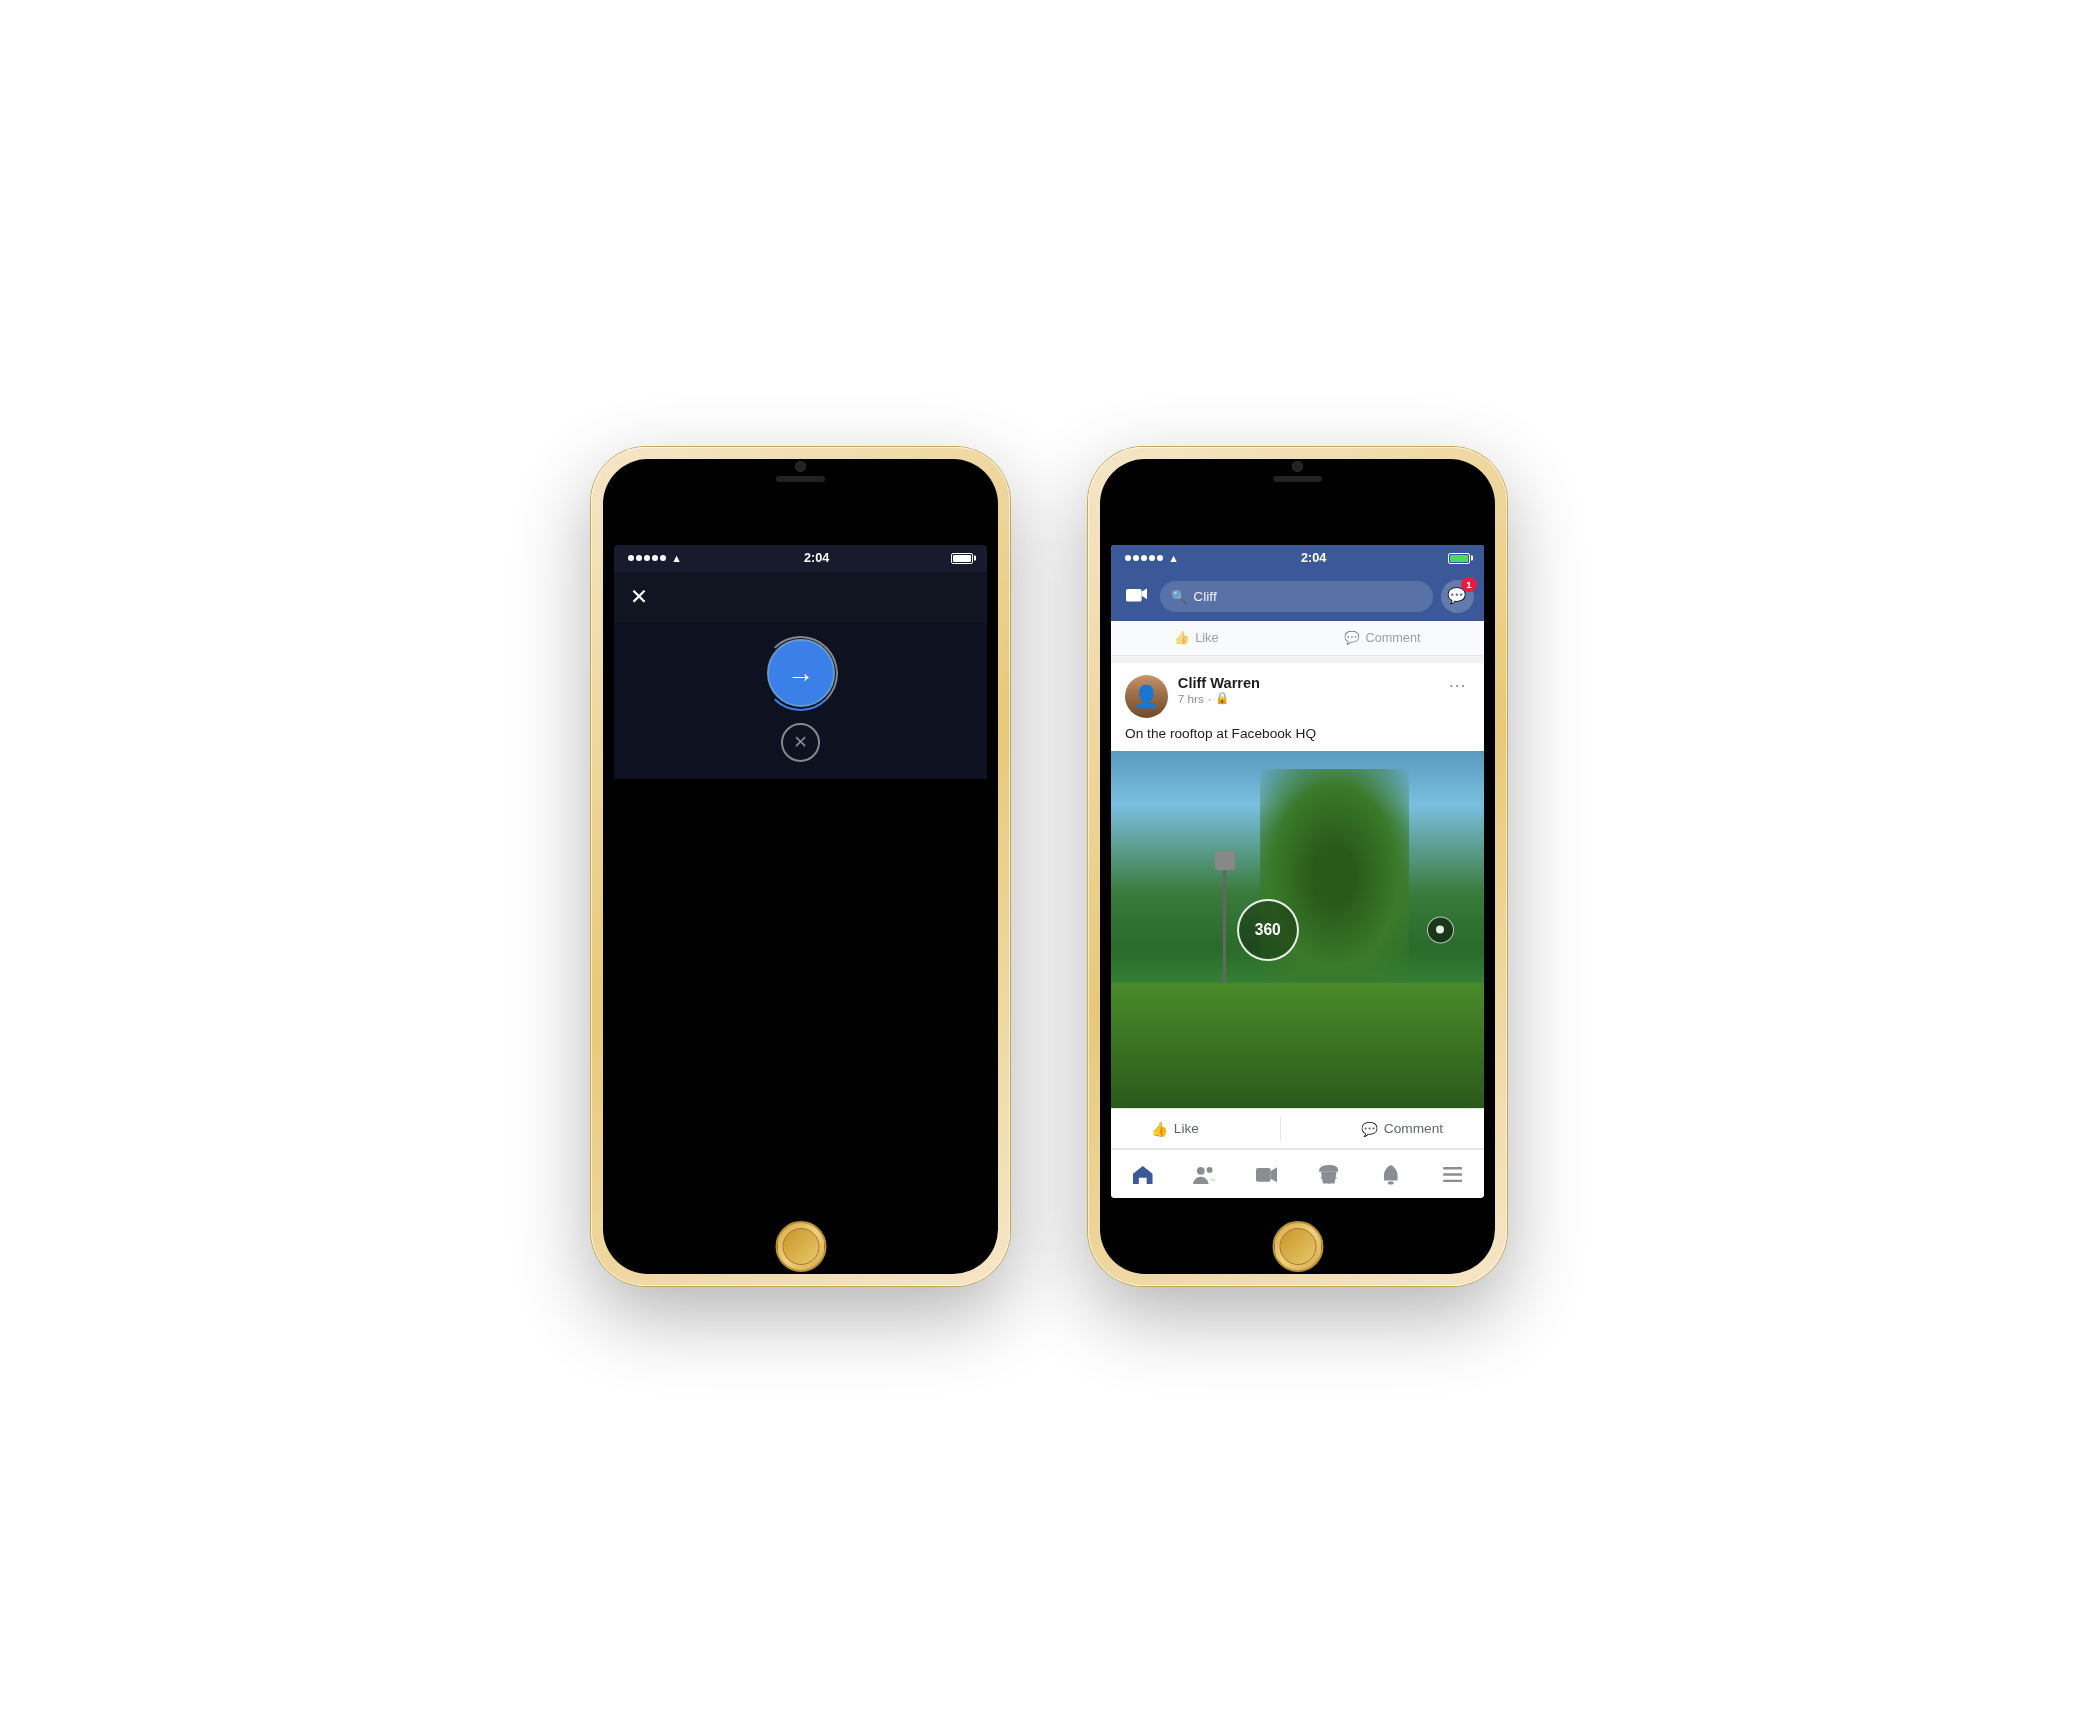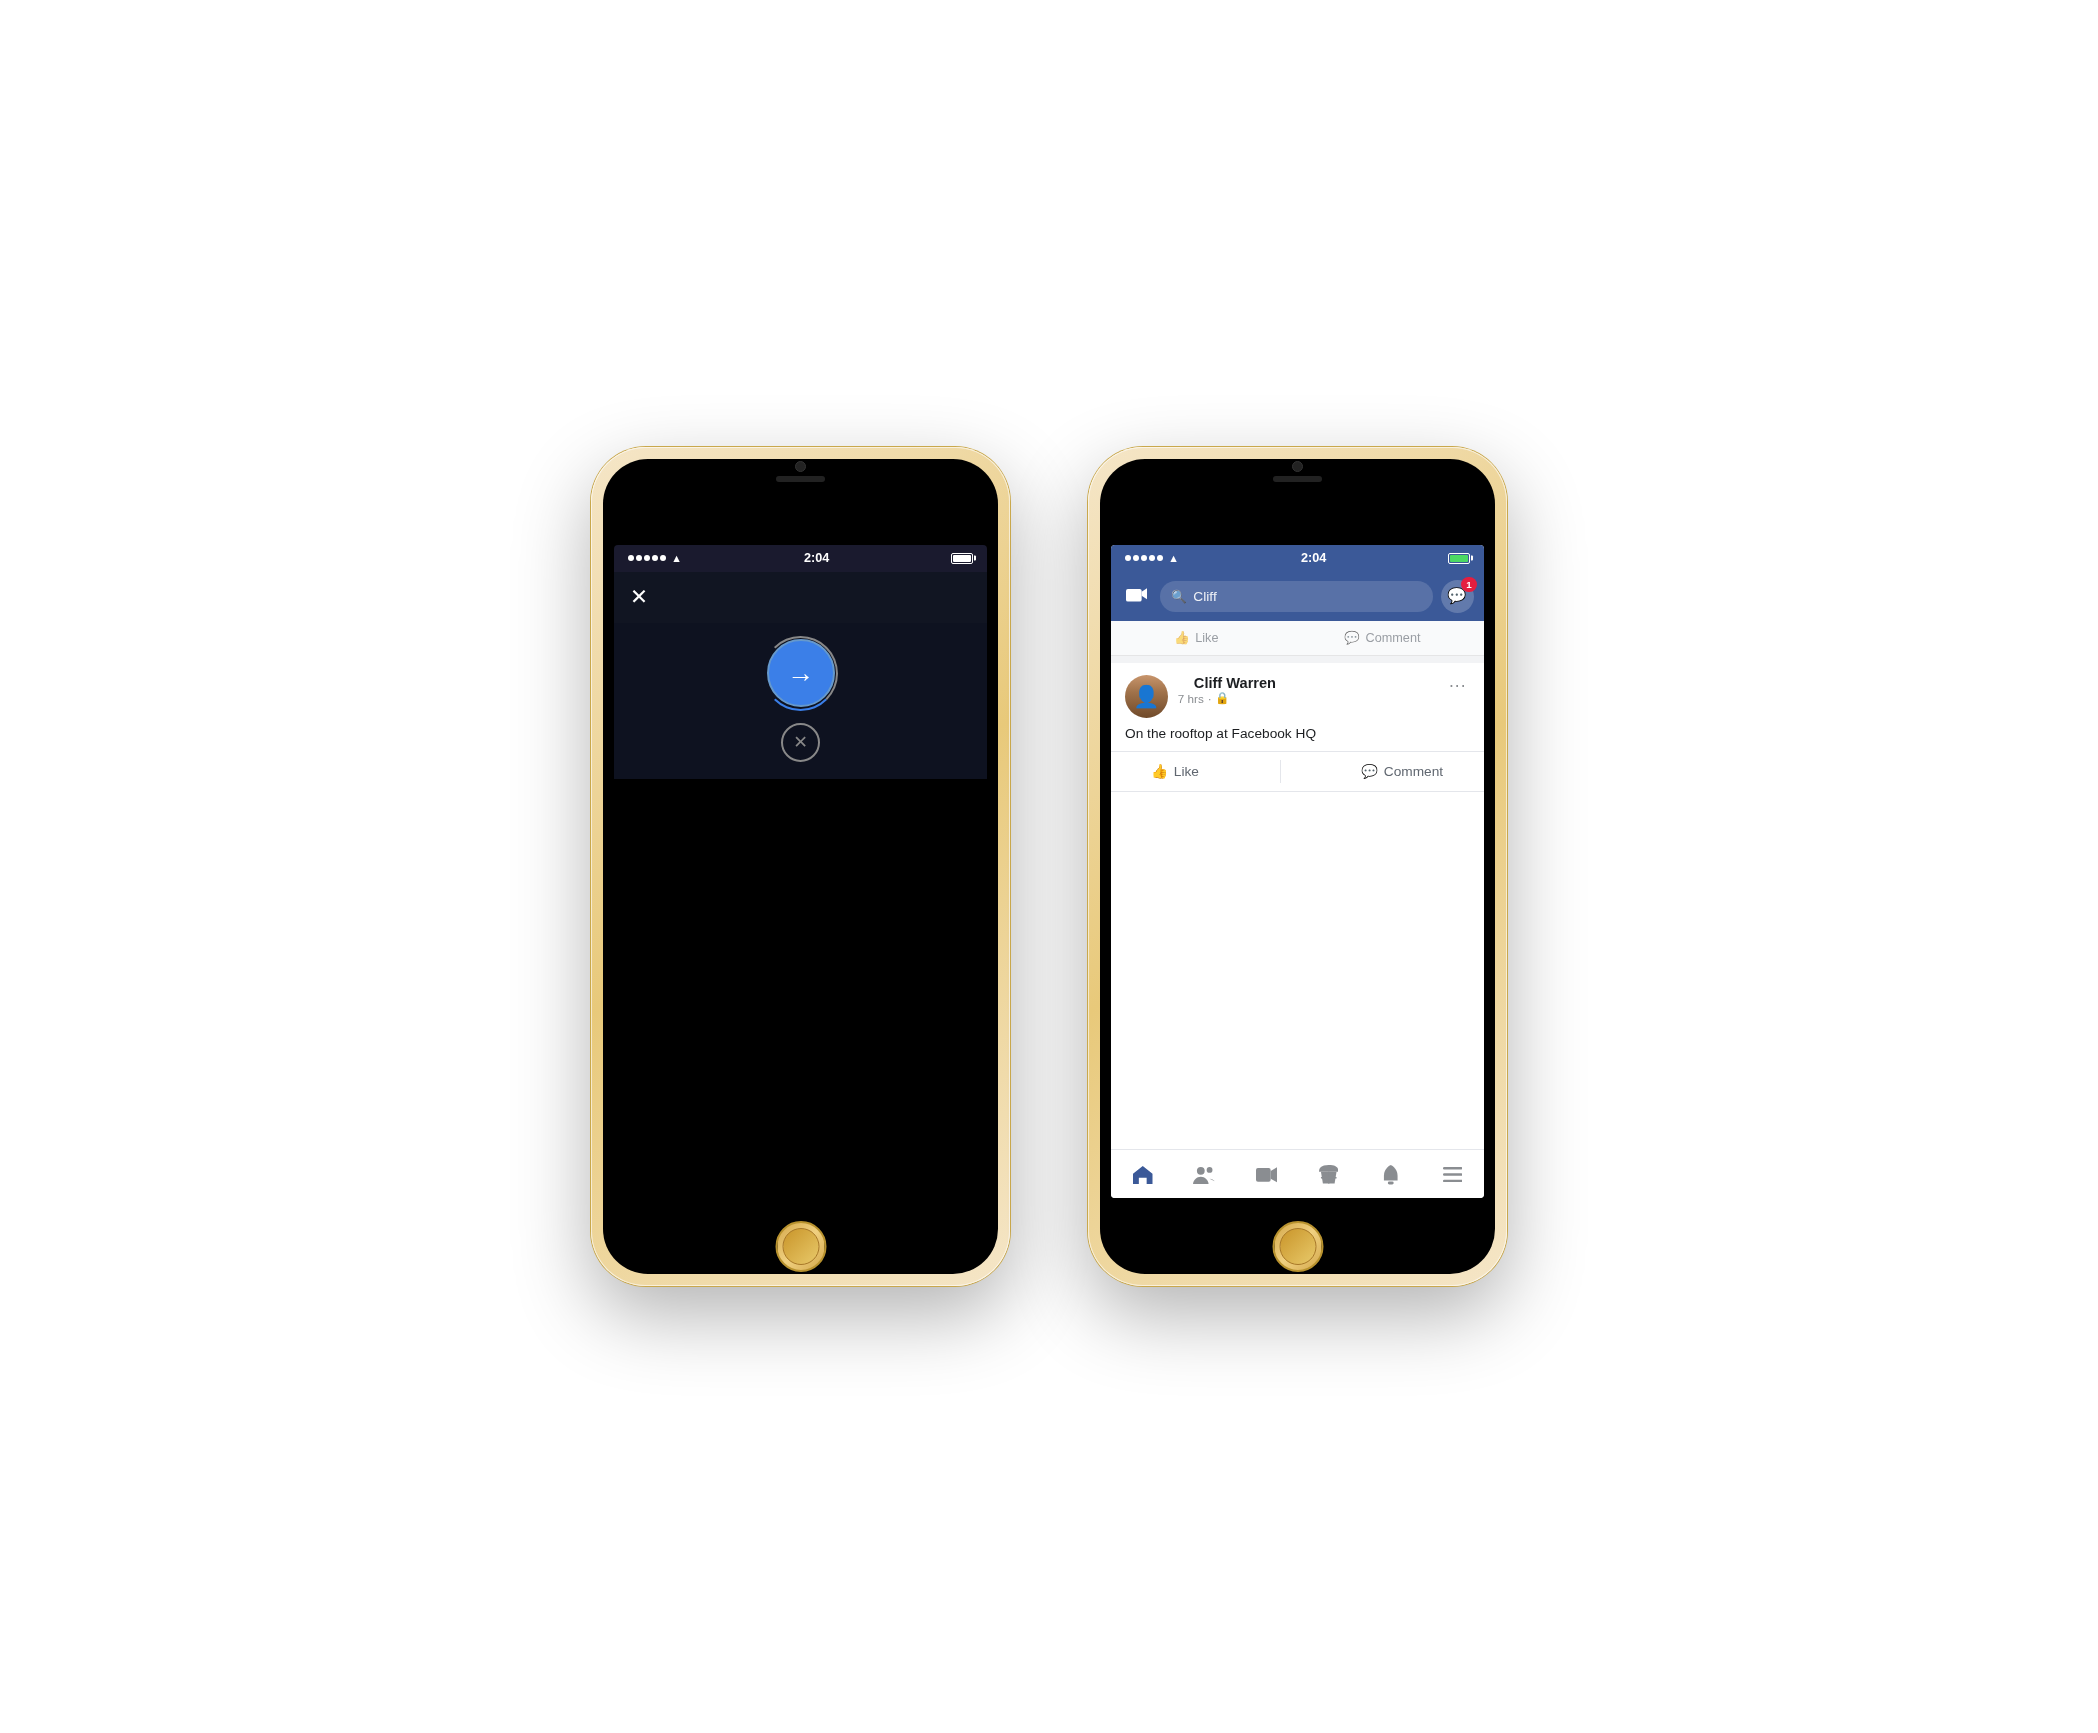--- a/index.html
+++ b/index.html
@@ -371,21 +371,20 @@
       width: 100%; height: 100%;
       background: linear-gradient(180deg, #c8956c 0%, #a0724a 40%, #704a2a 100%);
       display: flex; align-items: center; justify-content: center;
       font-size: 21.5px;
     }
     .fb-post-meta { flex: 1; }
     .fb-poster-name {
       font-size: 14.6px;
       font-weight: 600;
       color: #1c1e21;
-      margin-left: 16px;
     }
     .fb-post-time {
       font-size: 11.7px;
       color: #8a8d91;
       display: flex; align-items: center; gap: 3.9px;
     }
     .fb-more-btn {
       color: #8a8d91;
       font-size: 17.6px;
       cursor: pointer;
@@ -645,20 +644,32 @@
                 <div class="fb-post-time">
                   <span>7 hrs</span>
                   <span>·</span>
                   <span>🔒</span>
                 </div>
               </div>
               <span class="fb-more-btn">···</span>
             </div>
             <div class="fb-post-text">On the rooftop at Facebook HQ</div>
 
+            <div class="fb-photo-container">
+              <div class="photo-scene">
+                <div class="photo-tree"></div>
+                <div class="photo-pole"></div>
+                <div class="photo-light"></div>
+                <div class="photo-shrubs"></div>
+                <div class="fb-360-badge">360</div>
+                <div class="fb-360-nav">
+                  <div class="fb-360-nav-dot"></div>
+                </div>
+              </div>
+            </div>
 
             <div class="fb-action-bar-bottom">
               <div class="fb-action-btn-bottom">
                 <span>👍</span>
                 <span>Like</span>
               </div>
               <div style="width:1px;height:23.4px;background:#e4e6eb"></div>
               <div class="fb-action-btn-bottom">
                 <span>💬</span>
                 <span>Comment</span>

